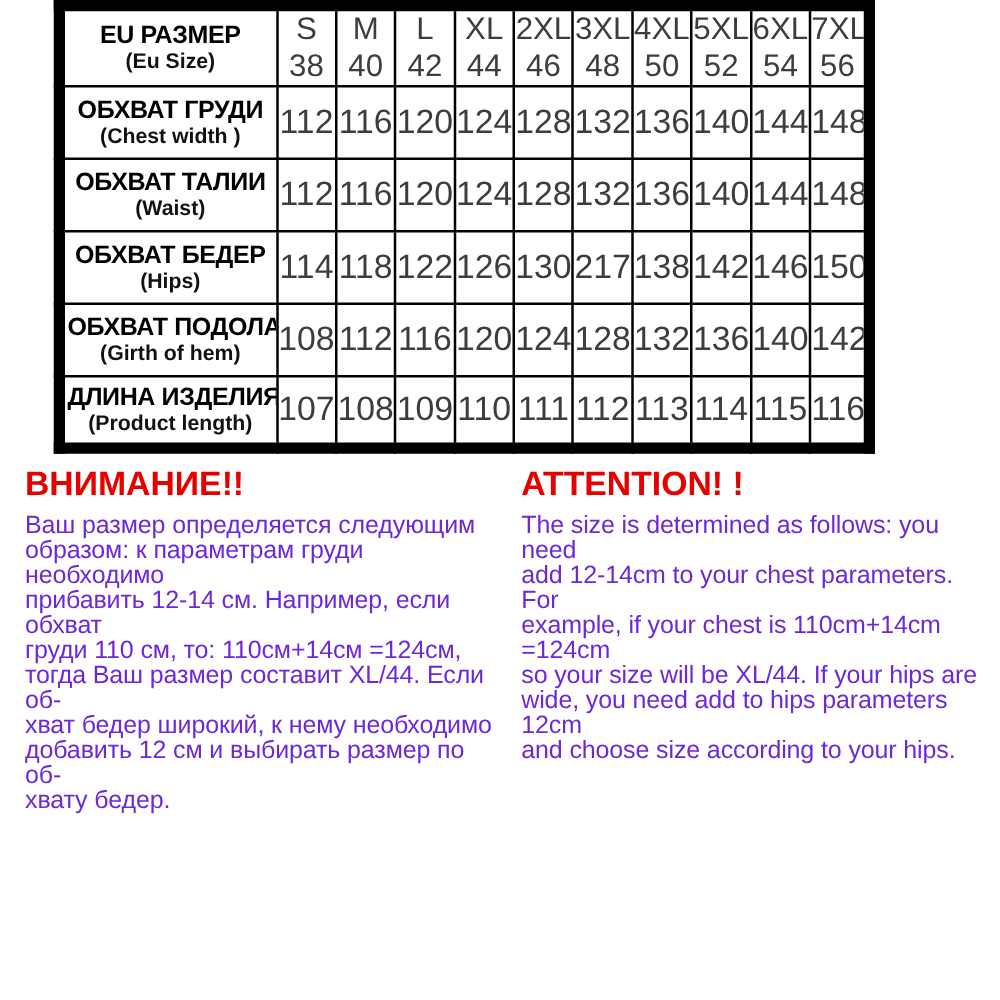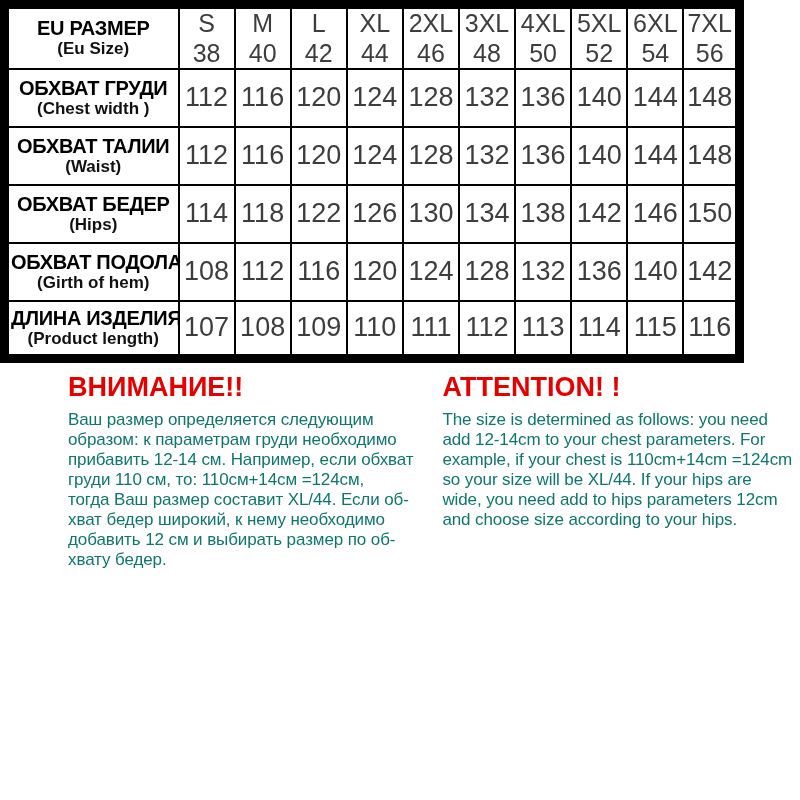--- a/index.html
+++ b/index.html
@@ -8,23 +8,24 @@
     width: 800px; height: 800px;
     background: #ffffff;
     font-family: "Liberation Sans", sans-serif;
     overflow: hidden;
     position: relative;
   }
   .page { width: 800px; height: 800px; }
 
   table.size-table {
     border-collapse: collapse;
-    width: 744px;
+    width: 657px;
     table-layout: fixed;
     border: 9px solid #000;
+    margin-left: 43px;
   }
   .size-table td {
     border: 2px solid #000;
     text-align: center;
     vertical-align: middle;
     padding: 0;
     color: #3d3d3d;
     font-size: 27px;
     height: 58px;
     overflow: hidden;
@@ -54,35 +55,34 @@
   .size-table td.dual div {
     line-height: 28px;
     font-size: 25px;
   }
   .size-table td.dual div + div { margin-top: 2px; text-align: center; }
 
   .notes {
     margin-top: 8px;
     display: flex;
     width: 800px;
-    padding-left: 48px;
   }
   .note-ru { margin-left: 20px; width: 383px; }
   .note-en { margin-left: 14px; width: 380px; }
   .note-heading {
     color: #e60000;
     font-weight: bold;
     font-size: 27px;
     line-height: 1.1;
     margin: 2px 0 7px 0;
   }
   .note-body {
-    font-size: 17px;
+    font-size: 20px;
     line-height: 20px;
-    color: #0f766e;
+    color: #6d28d9;
     white-space: pre-line;
     letter-spacing: -0.1px;
   }
 </style>
 </head>
 <body>
 
 <div class="page">
 
   <table class="size-table" id="size-table">
@@ -181,21 +181,21 @@
         <tr>
           <td class="label-cell">
             <span class="label-main">ОБХВАТ БЕДЕР</span>
             <span class="label-sub">(Hips)</span>
           </td>
           <td>114</td>
           <td>118</td>
           <td>122</td>
           <td>126</td>
           <td>130</td>
-          <td>134</td>
+          <td>217</td>
           <td>138</td>
           <td>142</td>
           <td>146</td>
           <td>150</td>
         </tr>
         <tr>
           <td class="label-cell">
             <span class="label-main">ОБХВАТ ПОДОЛА</span>
             <span class="label-sub">(Girth of hem)</span>
           </td>

